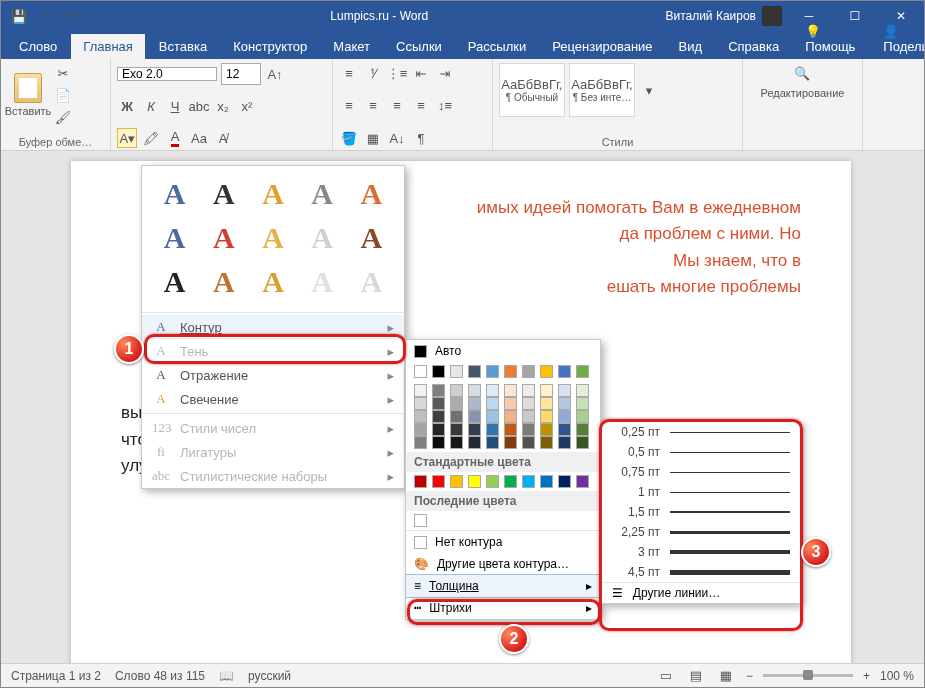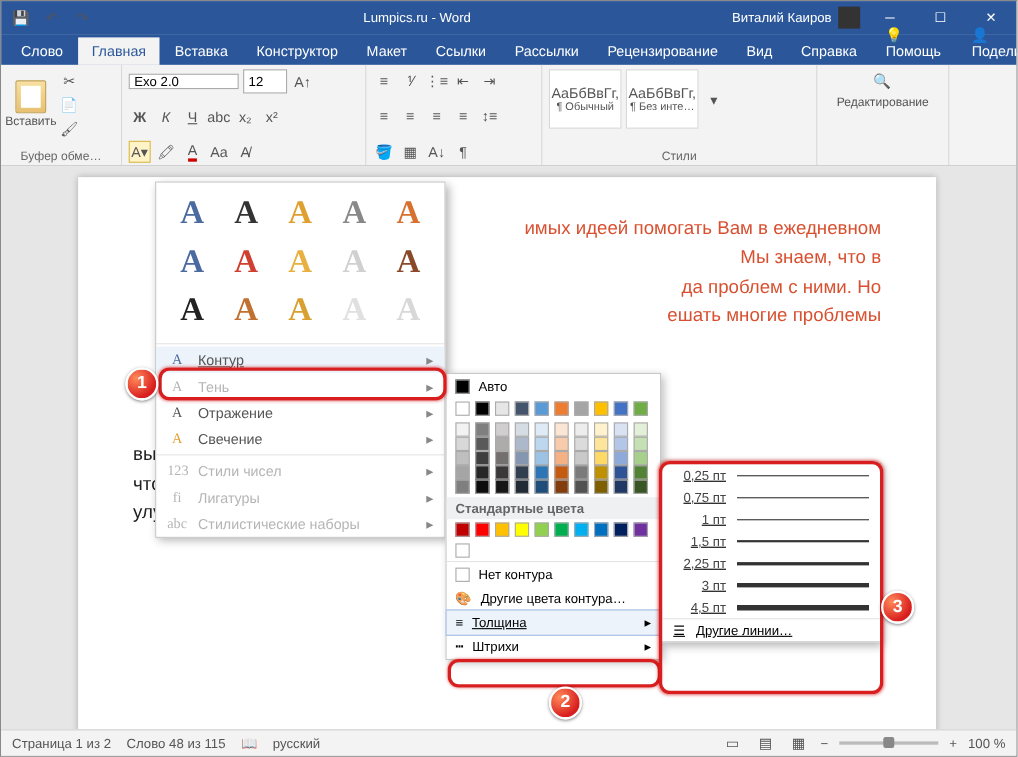--- a/index.html
+++ b/index.html
@@ -57,21 +57,21 @@
 
 .colormenu { position: absolute; left: 404px; top: 338px; width: 196px; background: #fff; border: 1px solid #c8c8c8; box-shadow: 3px 3px 8px rgba(0,0,0,.3); z-index: 20; font-size: 12px; }
 .colormenu .row { display: flex; align-items: flex-end; gap: 8px; padding: 4px 8px; }
 .colormenu .hdr { background: #eef0f2; color: #666; font-weight: 600; padding: 3px 8px; }
 .sw { width: 13px; height: 13px; border: 1px solid #aaa; }
 .swgrid { display: grid; grid-template-columns: repeat(10, 1fr); gap: 2px; padding: 3px 8px; }
 .colormenu .row.hover { background: #ecf3fb; border: 1px solid #a3bde3; margin: -1px; }
 
 
 .weightmenu { position: absolute; left: 600px; top: 420px; width: 200px; background: #fff; border: 1px solid #c8c8c8; box-shadow: 3px 3px 8px rgba(0,0,0,.3); z-index: 30; font-size: 12px; }
-.wrow { display: flex; align-items: center; padding: 3px 10px; gap: 10px; cursor: pointer; text-decoration: underline; }
+.wrow { display: flex; align-items: center; padding: 3px 10px; gap: 10px; cursor: pointer; }
 .wlbl { width: 48px; text-align: right; color: #444; }
 .wline { flex: 1; height: 0; border-top-style: solid; border-color: #333; }
 
 
 .status { position: absolute; left: 0; right: 0; bottom: 0; height: 24px; background: #f3f3f3; border-top: 1px solid #d0d0d0; display: flex; align-items: center; font-size: 12px; color: #555; padding: 0 10px; gap: 14px; }
 .status .right { margin-left: auto; display: flex; align-items: center; gap: 10px; }
 .slider { width: 90px; height: 3px; background: #bbb; position: relative; }
 .slider::after { content: ''; position: absolute; left: 45%; top: -4px; width: 10px; height: 10px; background: #888; border-radius: 2px; }
 </style>
 </head>
@@ -195,22 +195,22 @@
     <div style="display:flex;flex-direction:column;align-items:center;gap:4px">
       <span class="ic">🔍</span>
       <span style="font-size:11px;color:#555">Редактирование</span>
     </div>
   </div>
 </div>
 
 <div class="docarea">
   <div class="page">
     <div style="text-align:right">имых идеей помогать Вам в ежедневном</div>
+    <div style="text-align:right">да проблем с ними. Но</div>
     <div style="text-align:right">Мы знаем, что в</div>
-    <div style="text-align:right">да проблем с ними. Но</div>
     <div style="text-align:right">ешать многие проблемы</div>
     <div style="height:100px"></div>
     <div class="black">выздоравливают его пациенты. Ч</div>
     <div class="black">что-то настраивает, тем он качес</div>
     <div class="black">улучшаться, если не будем получ</div>
   </div>
 </div>
 
 <div class="fxmenu">
   <div class="fxgrid" id="fxgrid">
@@ -344,20 +344,21 @@
       <div class="sw" style="background: rgb(255, 0, 0);"></div>
       <div class="sw" style="background: rgb(255, 192, 0);"></div>
       <div class="sw" style="background: rgb(255, 255, 0);"></div>
       <div class="sw" style="background: rgb(146, 208, 80);"></div>
       <div class="sw" style="background: rgb(0, 176, 80);"></div>
       <div class="sw" style="background: rgb(0, 176, 240);"></div>
       <div class="sw" style="background: rgb(0, 112, 192);"></div>
       <div class="sw" style="background: rgb(0, 32, 96);"></div>
       <div class="sw" style="background: rgb(112, 48, 160);"></div>
     </div>
+  <div class="hdr">Последние цвета</div>
   <div class="swgrid" id="recent-colors">
       <div class="sw" style="background: rgb(255, 255, 255);"></div>
     </div>
   <hr style="border:none;border-top:1px solid #e4e4e4">
   <div class="row">
       <span class="sw" style="background:#fff"></span>
       <span>Нет контура</span>
     </div>
   <div class="row">
       <span>🎨</span>
@@ -373,20 +374,24 @@
       <span>Штрихи</span>
       <span style="margin-left:auto">▸</span>
     </div>
 </div>
 
 <div class="weightmenu">
   <div id="weight-rows">
       <div class="wrow">
         <span class="wlbl">0,25 пт</span>
         <span class="wline" style="border-top-width:0.5px"></span>
+      </div>
+      <div class="wrow">
+        <span class="wlbl">0,5 пт</span>
+        <span class="wline" style="border-top-width:1px"></span>
       </div>
       <div class="wrow">
         <span class="wlbl">0,75 пт</span>
         <span class="wline" style="border-top-width:1px"></span>
       </div>
       <div class="wrow">
         <span class="wlbl">1 пт</span>
         <span class="wline" style="border-top-width:1.5px"></span>
       </div>
       <div class="wrow">

